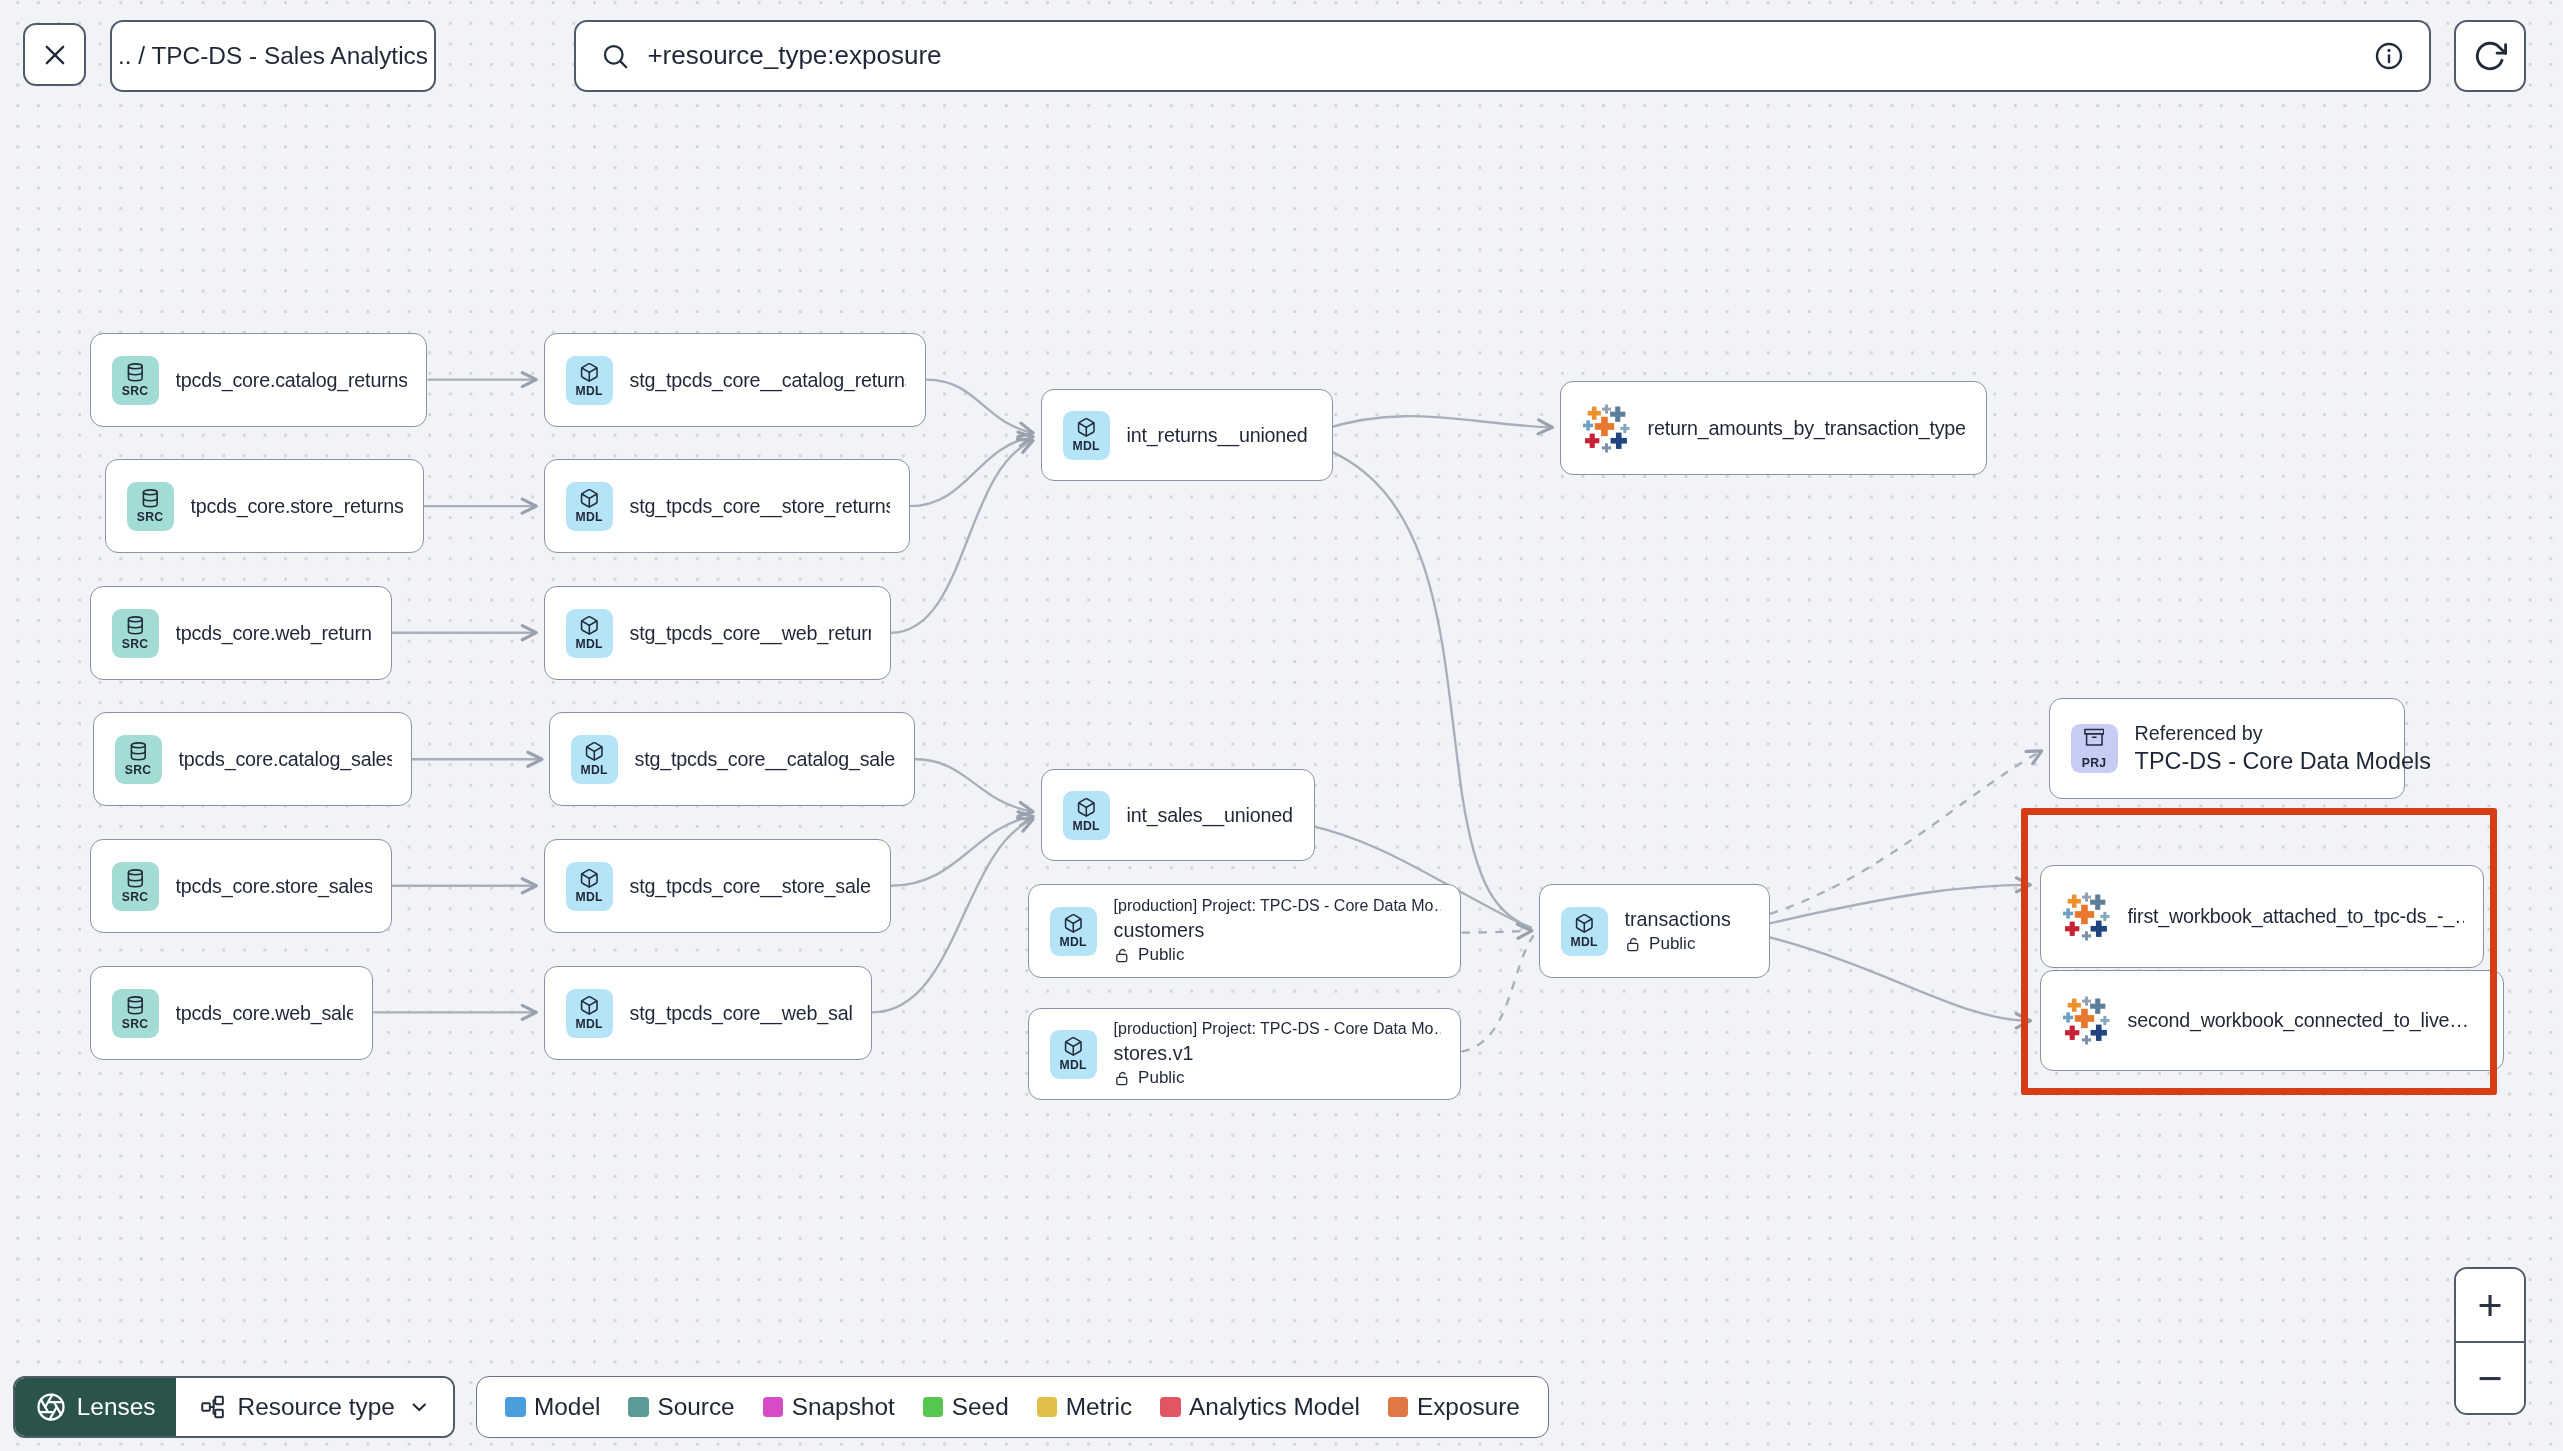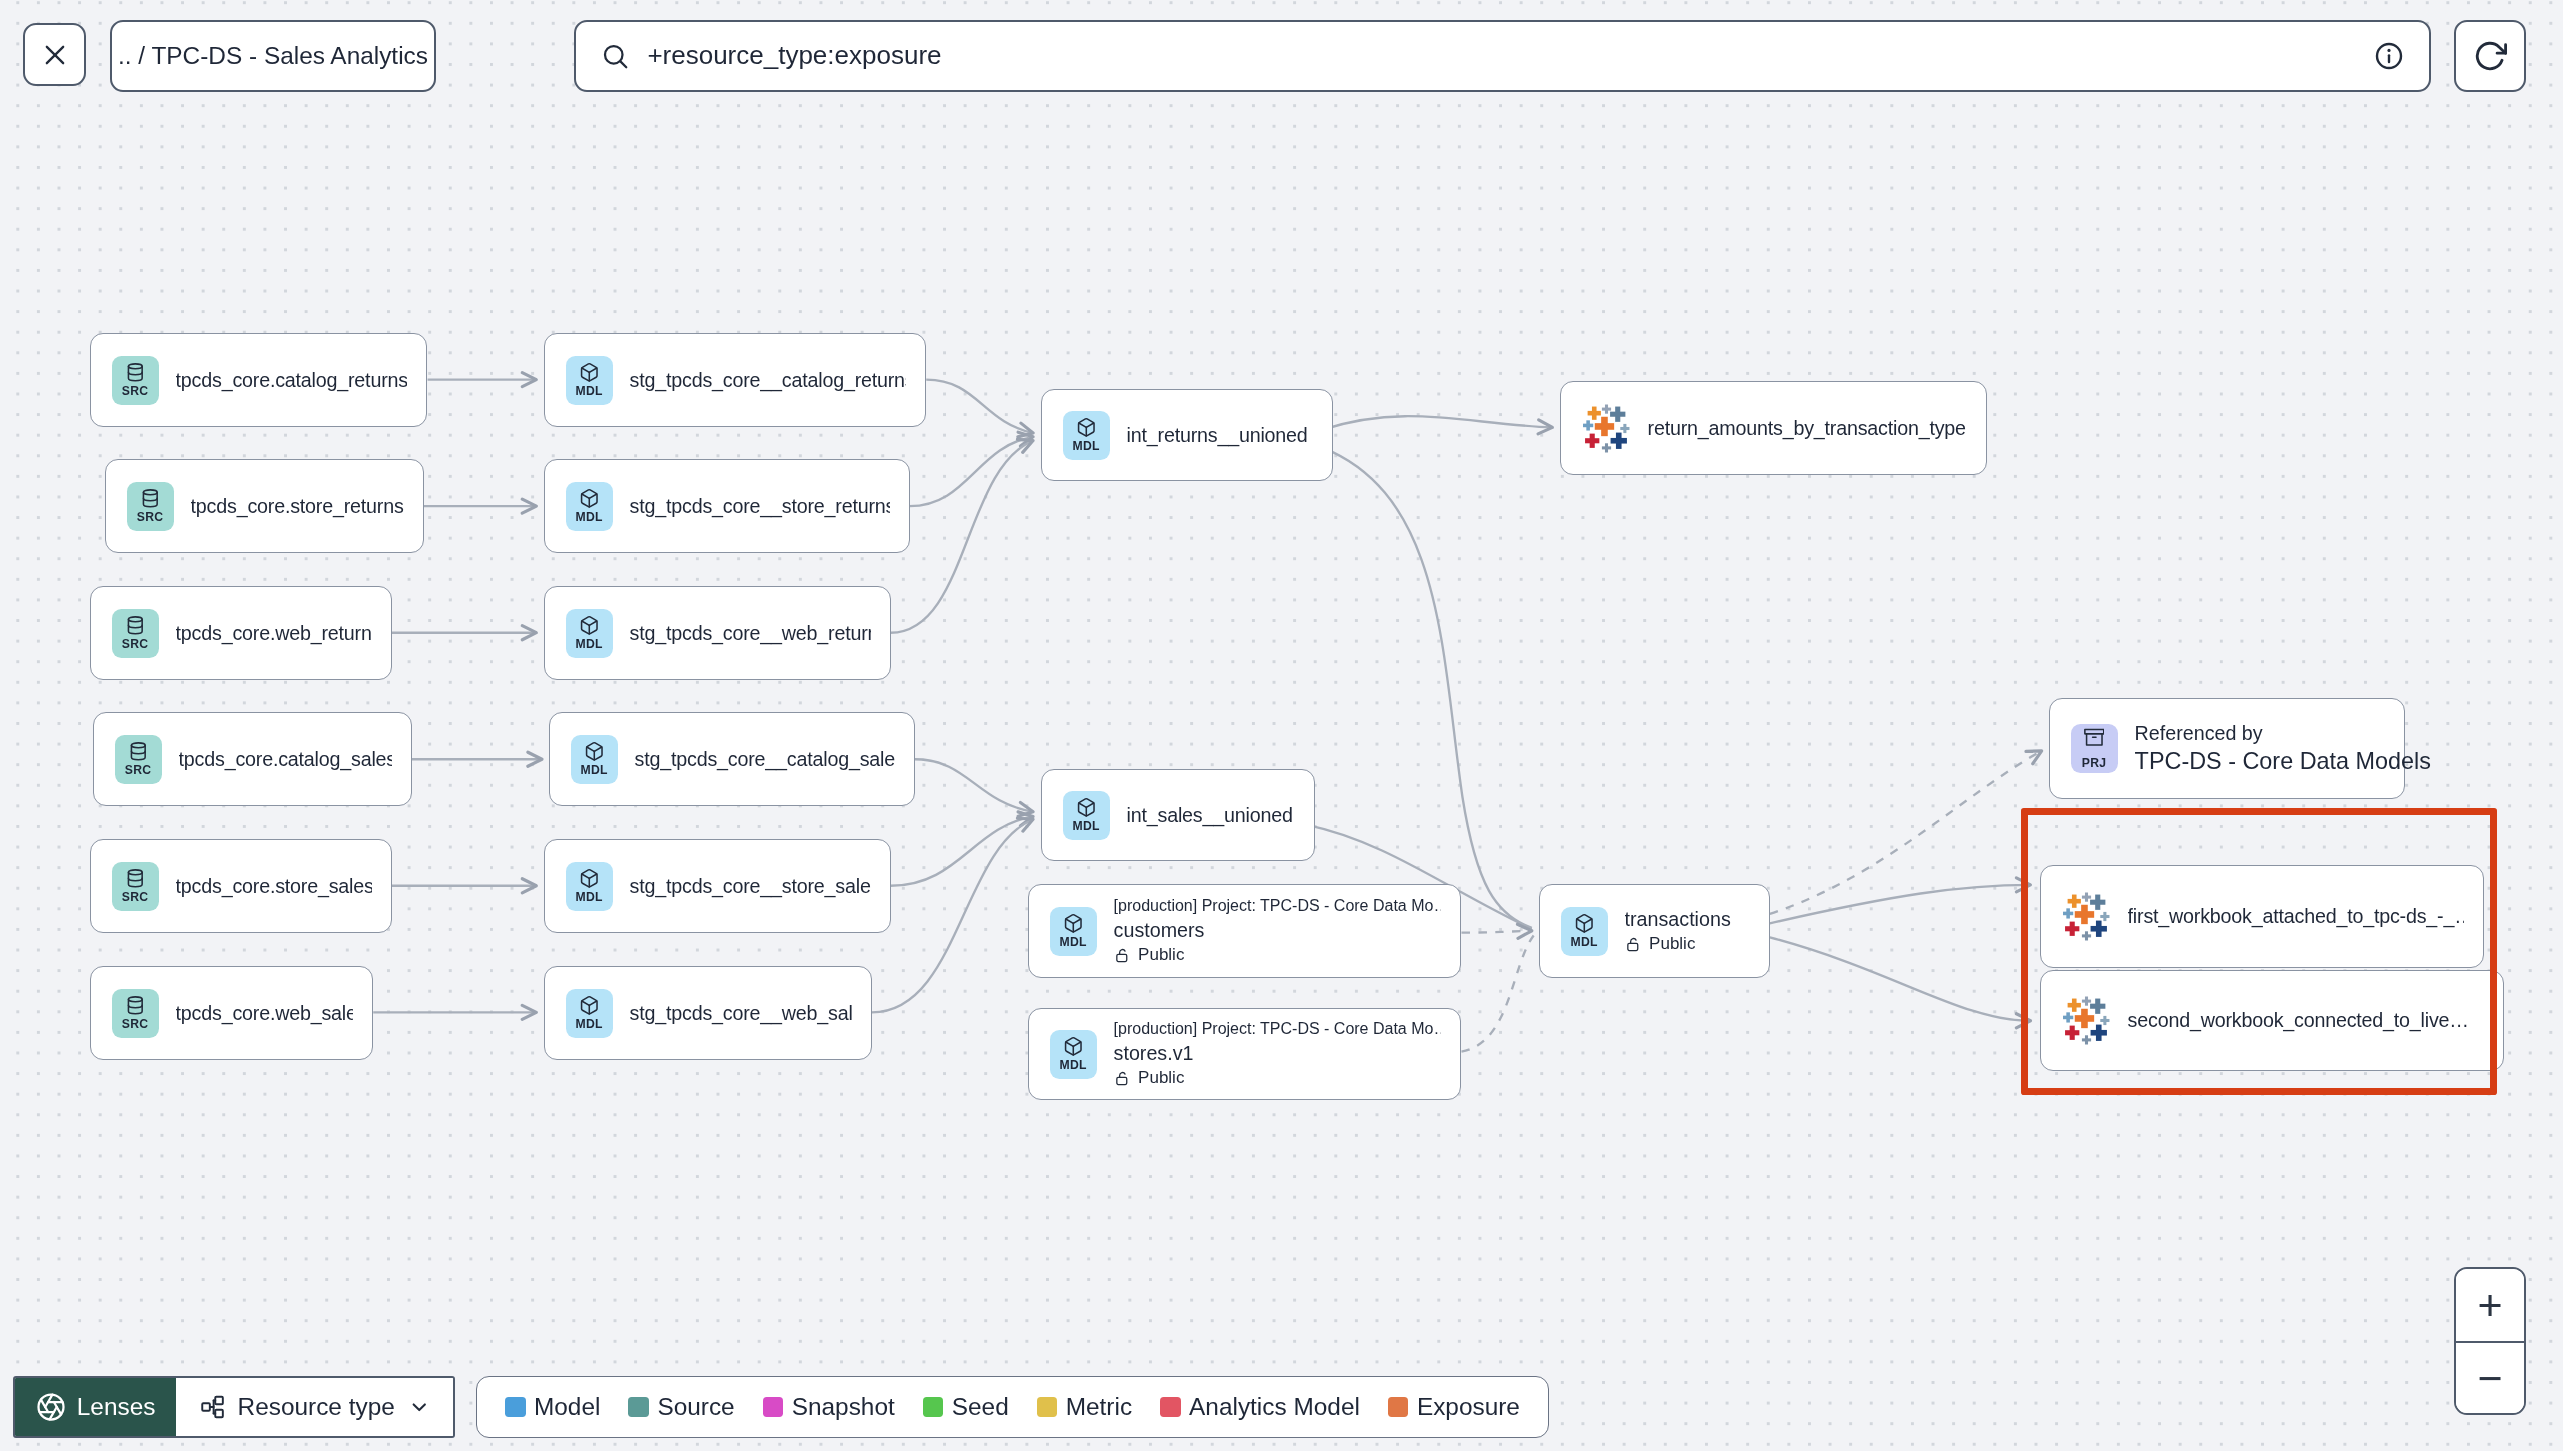--- a/index.html
+++ b/index.html
@@ -58,21 +58,21 @@
     display: flex; align-items: center; justify-content: center;
   }
   #close-btn   { left: 23.4px;  top: 23.4px; width: 63px; height: 63px; cursor: pointer; }
   #breadcrumb  { left: 110px; top: 19.7px; width: 326px; height: 72px; font-size: 24.4px; cursor: pointer; text-align: right; }
   #search-bar  { left: 574px; top: 19.7px; width: 1857px; height: 72px; justify-content: flex-start; padding: 0 24.4px; gap: 17px; }
   #search-bar input { flex: 1; border: 0; outline: 0; background: transparent; font-size: 26px; color: #1f2737; font-family: Liberation Sans, sans-serif; }
   #refresh-btn { left: 2454px; top: 19.7px; width: 72px; height: 72px; cursor: pointer; }
 
   #lens-group {
     position: absolute; left: 13px; top: 1376px; height: 62px; z-index: 100;
-    display: flex; border: 2.3px solid #4f5a6b; border-radius: 3px; overflow: hidden; background: #fff;
+    display: flex; border: 2.3px solid #4f5a6b; border-radius: 12px; overflow: hidden; background: #fff;
   }
   #lenses-btn { display: flex; align-items: center; gap: 11.2px; padding: 0 20.6px; font-size: 24.4px; color: #fff; cursor: pointer; }
   #lenses-btn svg { stroke: #fff; width: 30px; height: 30px; }
   #resource-type-btn { display: flex; align-items: center; gap: 13px; padding: 0 22.5px; font-size: 24.4px; color: #1f2737; cursor: pointer; background: #fff; }
   #resource-type-btn svg { width: 26px; height: 26px; }
 
   #legend {
     position: absolute; left: 476px; top: 1376px; height: 62px; z-index: 100;
     display: flex; align-items: center; gap: 28px; padding: 0 28px;
     background: #fff; border: 1.9px solid #6a7384; border-radius: 13px;

